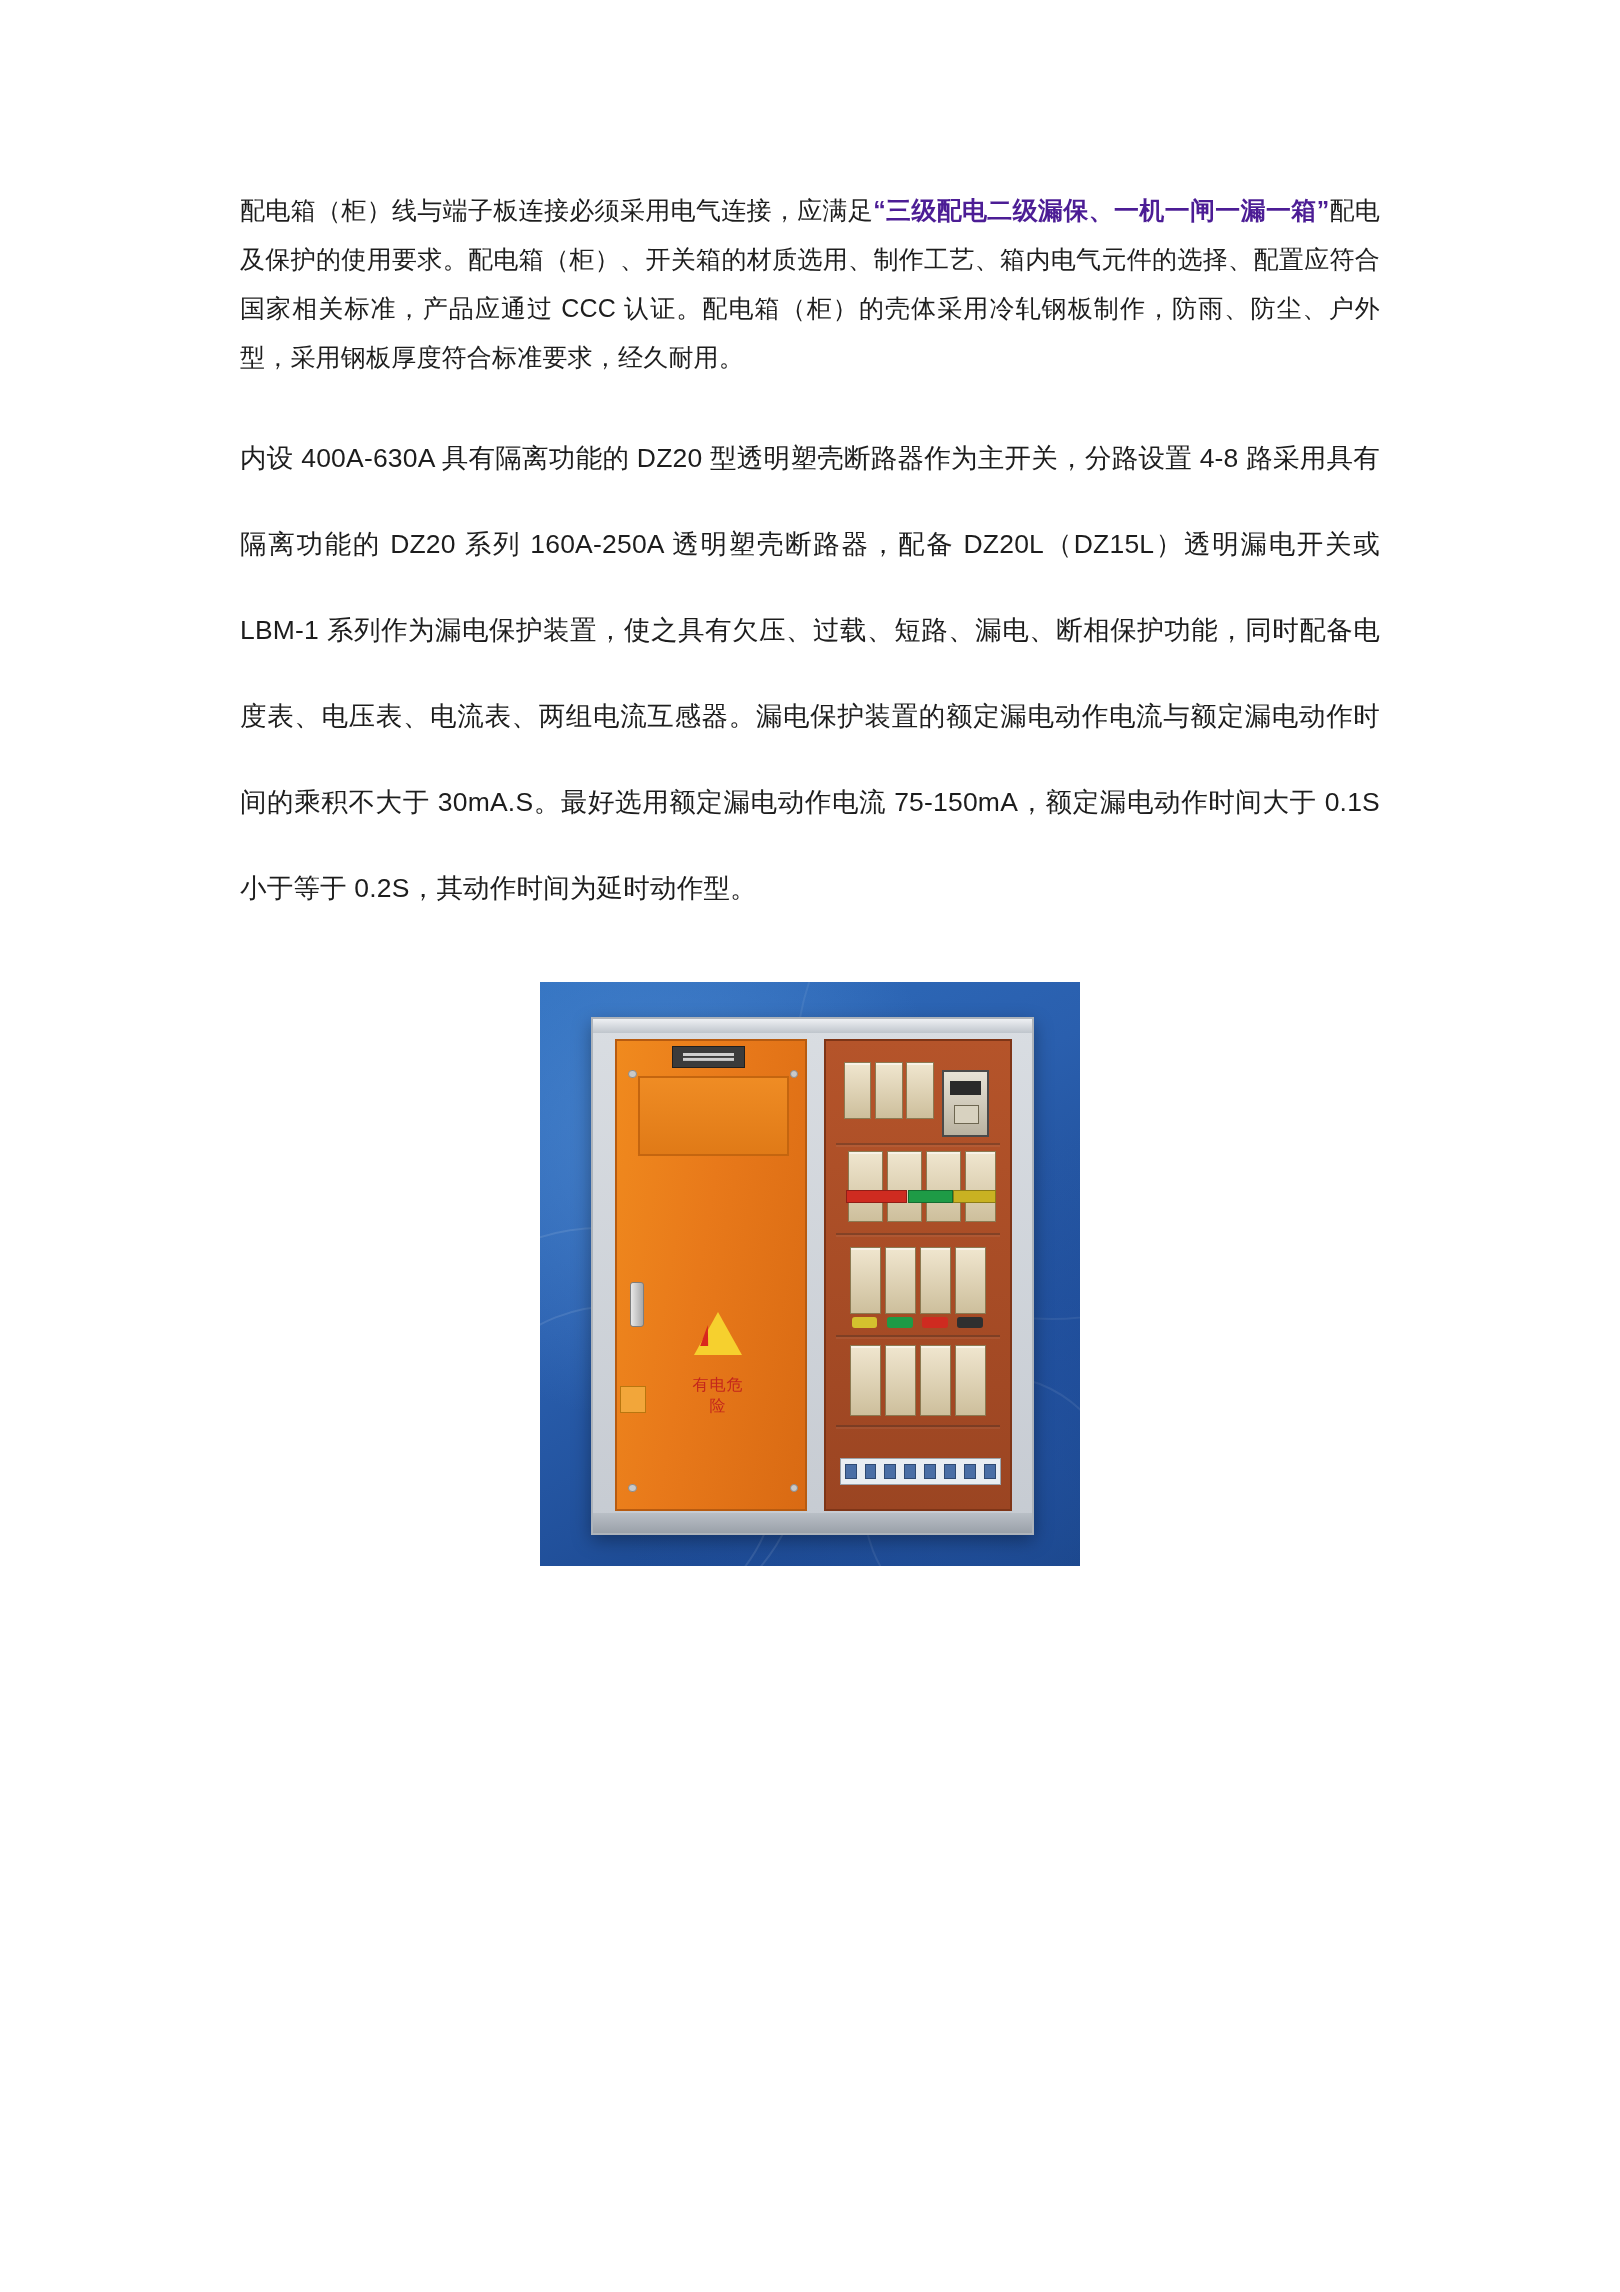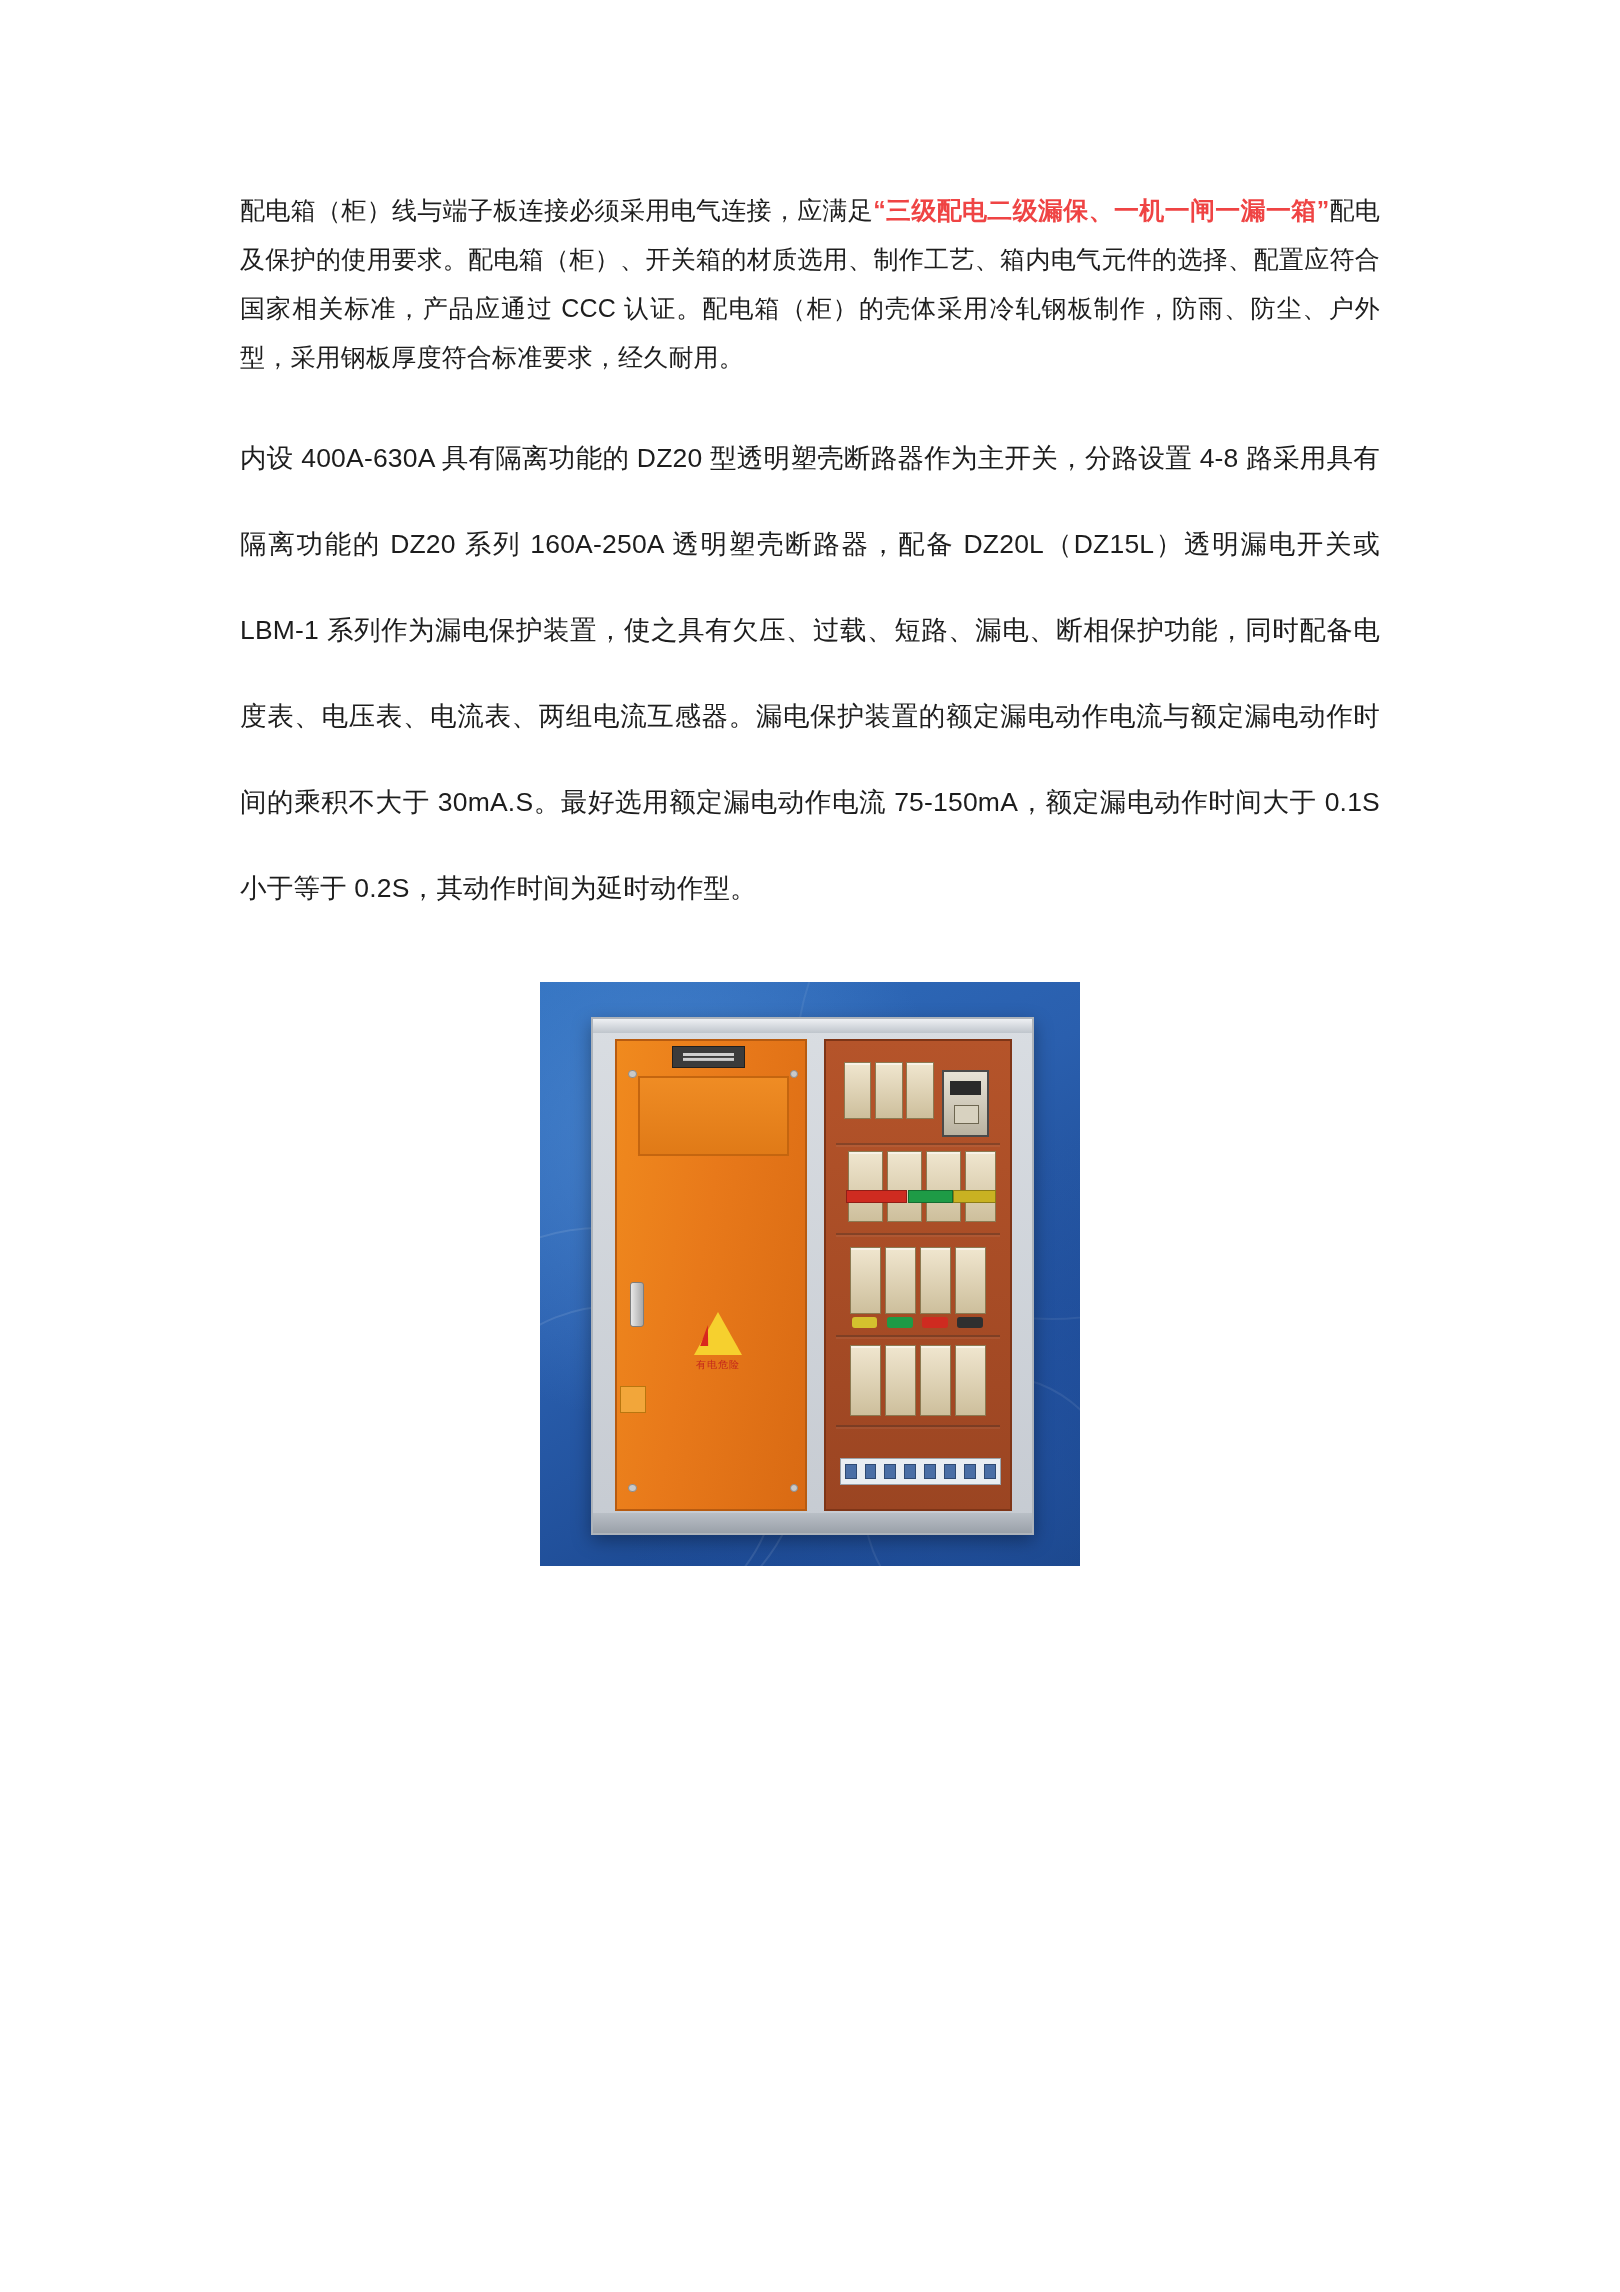--- a/index.html
+++ b/index.html
@@ -32,21 +32,21 @@
   .para-2 {
     margin-bottom: 49px;
   }
   .para-3 {
     font-size: 26.5px;
     line-height: 86px;
     margin-bottom: 0;
     color: #1d1d1d;
   }
   .hl {
-    color: #ef4444;
+    color: #4c1d95;
     font-weight: bold;
   }
   .figure-wrap {
     margin-top: 51px;
     text-align: center;
   }
   .photo {
     display: inline-block;
     position: relative;
     width: 540px;
@@ -173,22 +173,22 @@
     position: absolute;
     left: -15.7px;
     top: 13.7px;
     width: 0; height: 0;
     border-left: 4.9px solid transparent;
     border-right: 4.9px solid transparent;
     border-bottom: 21.6px solid #d9271d;
     transform: skewX(-10deg);
   }
   .warn .txt {
-    margin-top: 3px;
-    font-size: 10px;
+    margin-top: 20px;
+    font-size: 16px;
     color: #c4261c;
     letter-spacing: 1px;
   }
   .panel {
     position: absolute;
     left: 231px;
     top: 19.6px;
     width: 188px;
     height: 472px;
     background: linear-gradient(180deg, #b5542a 0%, #9b4522 100%);

